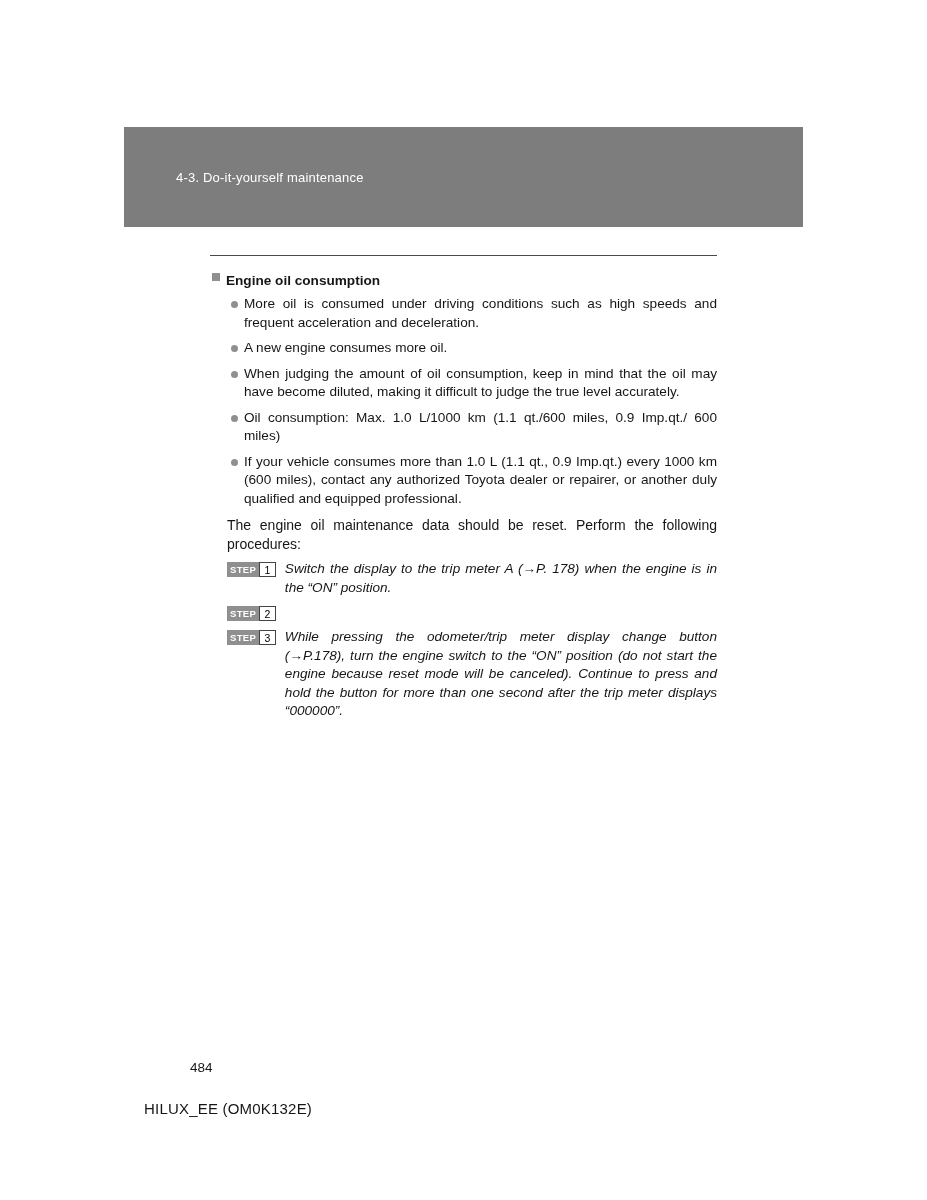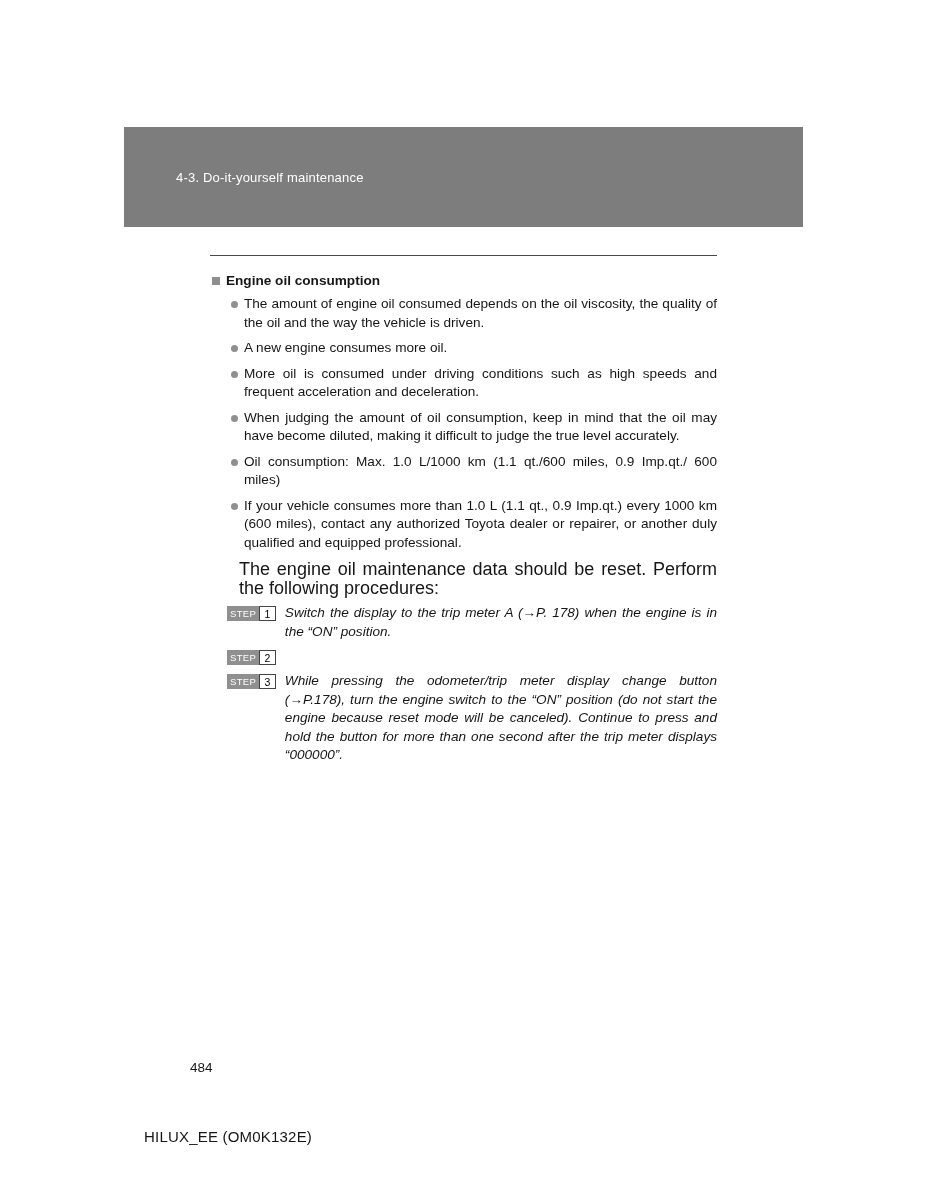--- a/index.html
+++ b/index.html
@@ -14,40 +14,40 @@
   body{font-family:"Liberation Sans", sans-serif;color:var(--ink);}
   .page{position:relative;width:927px;height:1200px;background:#ffffff;overflow:hidden;}
 
   .header-band{position:absolute;left:124px;top:127px;width:679px;height:100px;
     background:var(--header-band);display:flex;align-items:center;}
   .breadcrumb{color:#ffffff;font-size:13px;margin-left:52px;letter-spacing:.2px;}
 
   .content{position:absolute;left:210px;top:255px;width:507px;}
   .top-rule{height:1px;background:var(--rule);width:507px;}
 
-  .section-title{display:flex;align-items:center;margin:17px 0 0 2px;}
+  .section-title{display:flex;align-items:flex-start;margin:17px 0 0 2px;}
   .sq{width:8px;height:8px;background:var(--bullet-gray);flex:none;margin-right:6px;}
   .section-title-text{font-size:13.6px;font-weight:bold;}
 
   .bullet{display:flex;margin:7px 0 0 21px;}
   .dot{width:7px;height:7px;border-radius:50%;background:var(--bullet-gray);flex:none;margin:6px 6px 0 0;}
   .bullet-text{flex:1;font-size:13.6px;line-height:18.5px;text-align:justify;}
 
-  .intro{margin:8px 0 0 29px;font-size:18px;line-height:18.5px;text-align:justify;}
+  .intro{margin:8px 0 0 17px;font-size:14px;line-height:18.5px;text-align:justify;}
 
   .step{display:flex;align-items:flex-start;margin:7px 0 0 17px;}
   .step-badge{display:inline-flex;flex:none;margin:2px 9px 0 0;align-items:stretch;}
-  .step-word{background:var(--step-badge);color:#ffffff;font-size:9.5px;font-weight:normal;
+  .step-word{background:var(--step-badge);color:#ffffff;font-size:9.5px;font-weight:bold;
     padding:1.5px 3px;letter-spacing:.3px;display:inline-block;}
   .step-num{background:#ffffff;color:#000;border:1px solid #444;font-size:10.5px;
     padding:0.5px 4.5px;display:inline-block;}
   .step-text{flex:1;font-size:13.6px;line-height:18.5px;text-align:justify;font-style:italic;}
 
   .page-number{position:absolute;left:190px;top:1060px;font-size:13.5px;}
-  .doc-footer{position:absolute;left:144px;top:1128px;font-size:15px;letter-spacing:.2px;}
+  .doc-footer{position:absolute;left:144px;top:1100px;font-size:15px;letter-spacing:.2px;}
 </style>
 </head>
 <body>
 
 <div class="page">
 
   <div class="header-band">
     <div class="breadcrumb">4-3. Do-it-yourself maintenance</div>
   </div>
 
@@ -55,29 +55,25 @@
     <div class="top-rule"></div>
 
     <div class="section">
       <div class="section-title">
         <span class="sq"></span>
         <span class="section-title-text">Engine oil consumption</span>
       </div>
 
       <div class="bullet">
         <span class="dot"></span>
-        <span class="bullet-text">The amount of engine oil consumed depends on the oil viscosity, the quality of the oil and the way the vehicle is driven.</span>
+        <span class="bullet-text">More oil is consumed under driving conditions such as high speeds and frequent acceleration and deceleration.</span>
       </div>
       <div class="bullet">
         <span class="dot"></span>
         <span class="bullet-text">A new engine consumes more oil.</span>
-      </div>
-      <div class="bullet">
-        <span class="dot"></span>
-        <span class="bullet-text">More oil is consumed under driving conditions such as high speeds and frequent acceleration and deceleration.</span>
       </div>
       <div class="bullet">
         <span class="dot"></span>
         <span class="bullet-text">When judging the amount of oil consumption, keep in mind that the oil may have become diluted, making it difficult to judge the true level accurately.</span>
       </div>
       <div class="bullet">
         <span class="dot"></span>
         <span class="bullet-text">Oil consumption: Max. 1.0 L/1000 km (1.1 qt./600 miles, 0.9 Imp.qt./ 600 miles)</span>
       </div>
       <div class="bullet">

